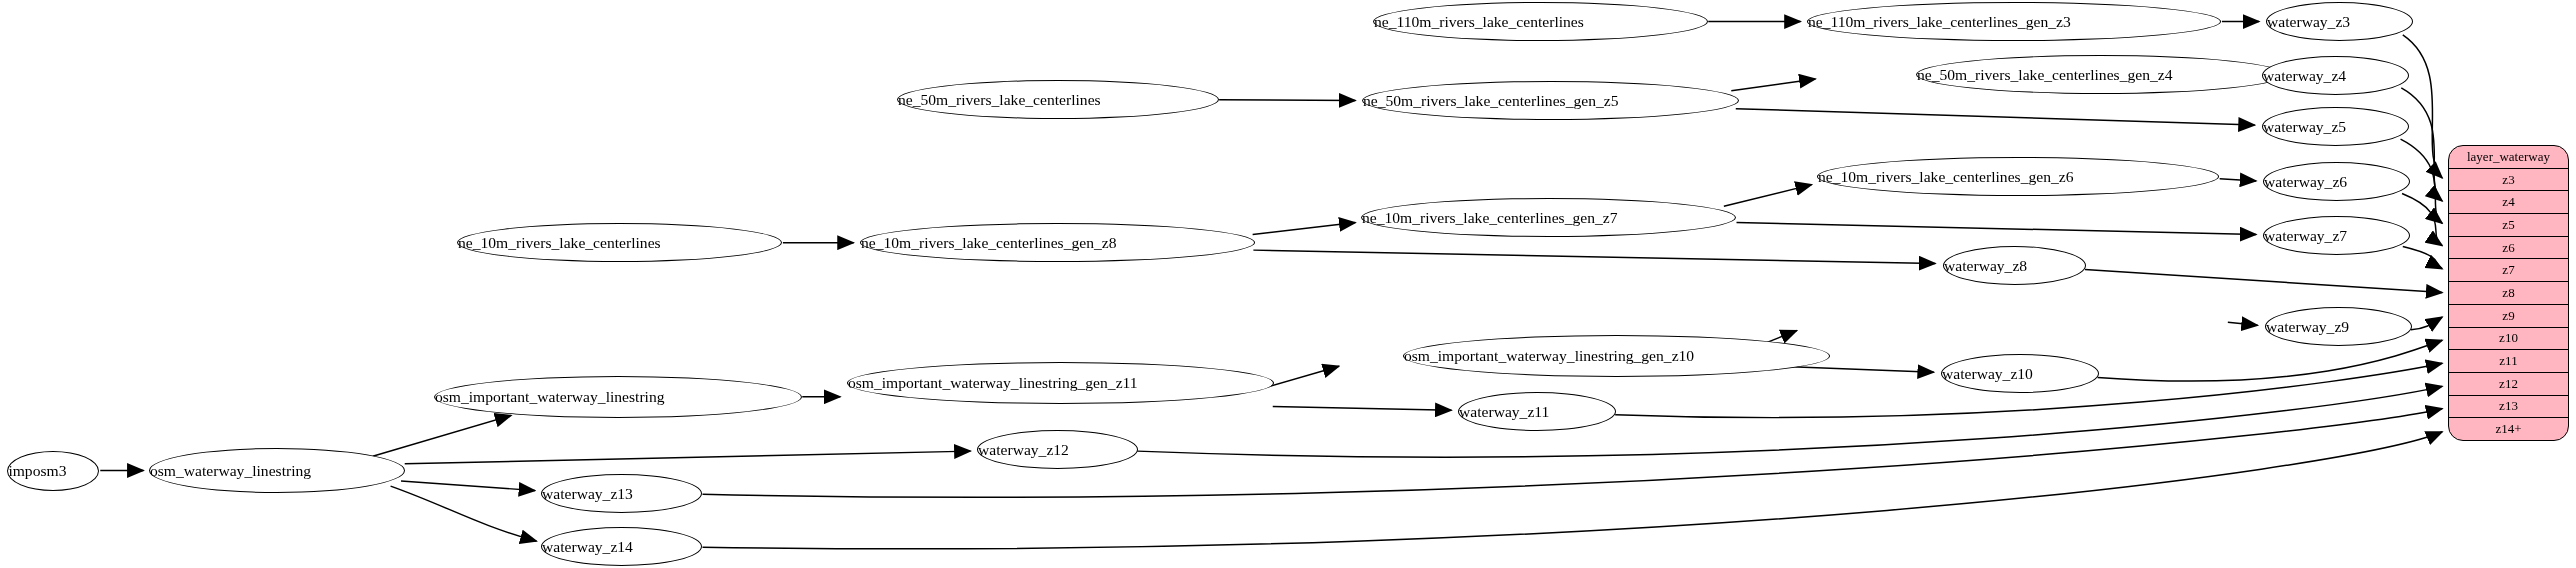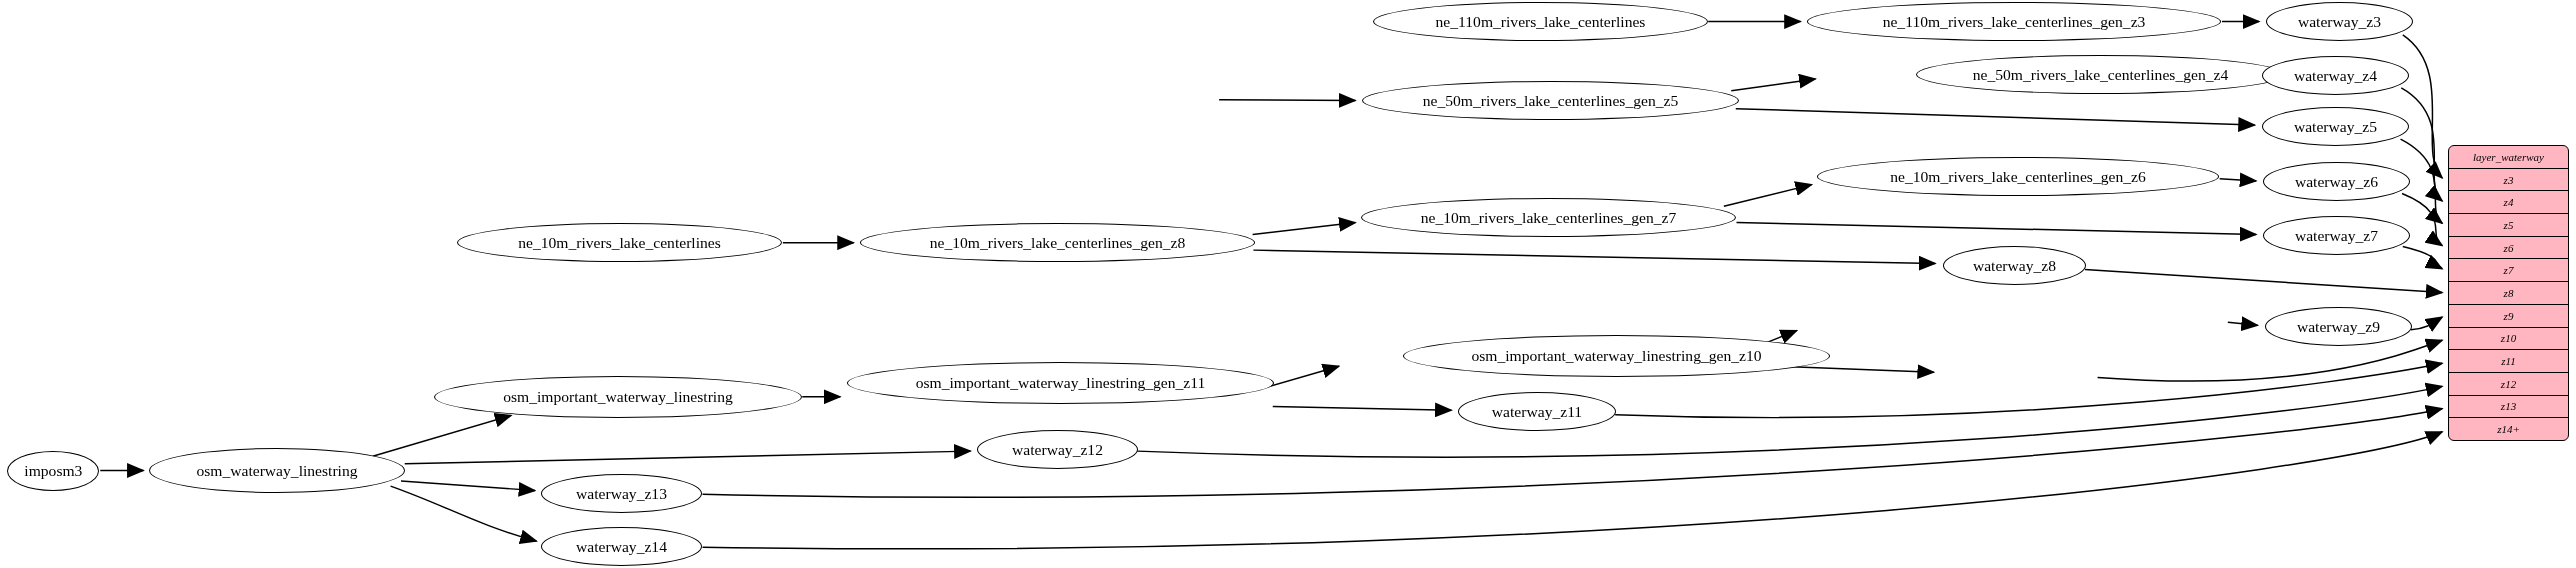--- a/index.html
+++ b/index.html
@@ -16,33 +16,32 @@
     font-family:"Liberation Serif","DejaVu Serif",serif;
     color:#000;
   }
   #edges{position:absolute;left:0;top:0;width:2576px;height:568px;}
   .node{
     position:absolute;
     box-sizing:border-box;
     border:1.5px solid var(--stroke);
     border-radius:50%;
     background:var(--node-fill);
-    display:flex;align-items:center;justify-content:center;
+    display:flex;align-items:center;
     font-size:15.6px;line-height:1;white-space:nowrap;
   }
   .record{
     position:absolute;
     box-sizing:border-box;
     border:1.5px solid var(--stroke);
-    border-radius:6px;
+    border-radius:15px;
     background:var(--record-fill);
     display:flex;flex-direction:column;
     overflow:hidden;
-    font-size:11px;
-    font-style:italic;
+    font-size:13px;
   }
   .record-row{
     flex:1;
     display:flex;align-items:center;justify-content:center;
     border-top:1.5px solid var(--stroke);
     white-space:nowrap;
   }
   .record-row:first-child{border-top:none;}
   .edge{fill:none;stroke:var(--stroke);stroke-width:2;}
 </style>
@@ -108,20 +107,23 @@
     </div>
   <div class="node" style="left:1403px;top:335px;width:427px;height:42px">
       <span>osm_important_waterway_linestring_gen_z10</span>
     </div>
   <div class="node" style="left:1373px;top:2.2px;width:335px;height:39px">
       <span>ne_110m_rivers_lake_centerlines</span>
     </div>
   <div class="node" style="left:1807px;top:2.2px;width:414px;height:39px">
       <span>ne_110m_rivers_lake_centerlines_gen_z3</span>
     </div>
+  <div class="node" style="left:897px;top:80px;width:322px;height:39px">
+      <span>ne_50m_rivers_lake_centerlines</span>
+    </div>
   <div class="node" style="left:1362px;top:81px;width:377px;height:39px">
       <span>ne_50m_rivers_lake_centerlines_gen_z5</span>
     </div>
   <div class="node" style="left:1916px;top:55px;width:369px;height:39px">
       <span>ne_50m_rivers_lake_centerlines_gen_z4</span>
     </div>
   <div class="node" style="left:457px;top:223px;width:325px;height:39px">
       <span>ne_10m_rivers_lake_centerlines</span>
     </div>
   <div class="node" style="left:860px;top:223px;width:395px;height:39px">
@@ -147,20 +149,23 @@
     </div>
   <div class="node" style="left:2263px;top:216px;width:147px;height:39px">
       <span>waterway_z7</span>
     </div>
   <div class="node" style="left:1943px;top:246px;width:143px;height:39px">
       <span>waterway_z8</span>
     </div>
   <div class="node" style="left:2265px;top:307px;width:147px;height:39px">
       <span>waterway_z9</span>
     </div>
+  <div class="node" style="left:1941px;top:354px;width:158px;height:39px">
+      <span>waterway_z10</span>
+    </div>
   <div class="node" style="left:1458px;top:392px;width:158px;height:39px">
       <span>waterway_z11</span>
     </div>
   <div class="node" style="left:977px;top:430px;width:161px;height:39px">
       <span>waterway_z12</span>
     </div>
   <div class="node" style="left:541px;top:474px;width:161px;height:39px">
       <span>waterway_z13</span>
     </div>
   <div class="node" style="left:541px;top:527px;width:161px;height:39px">

